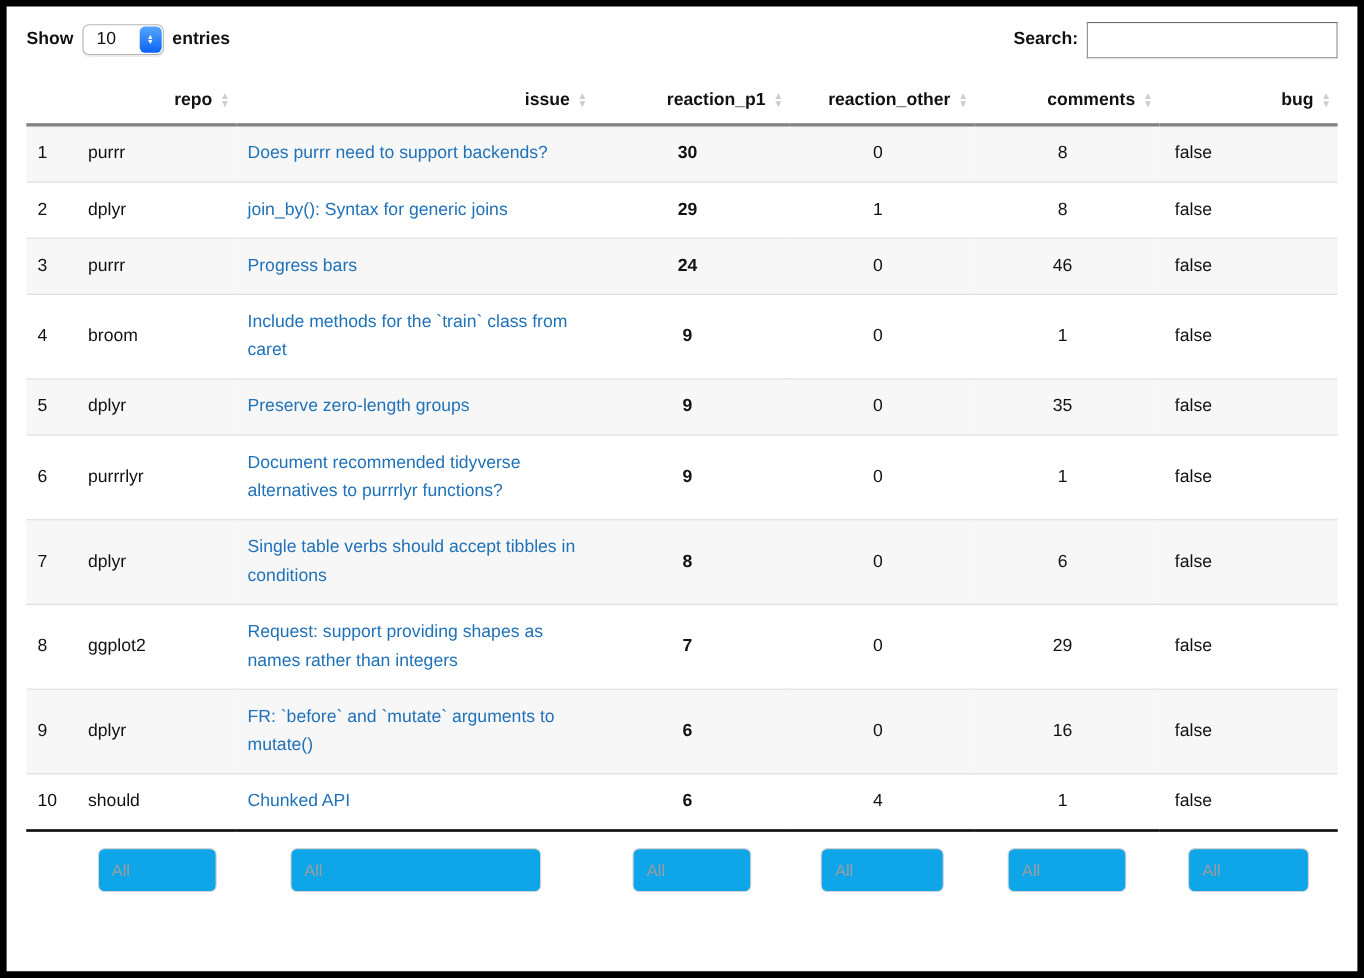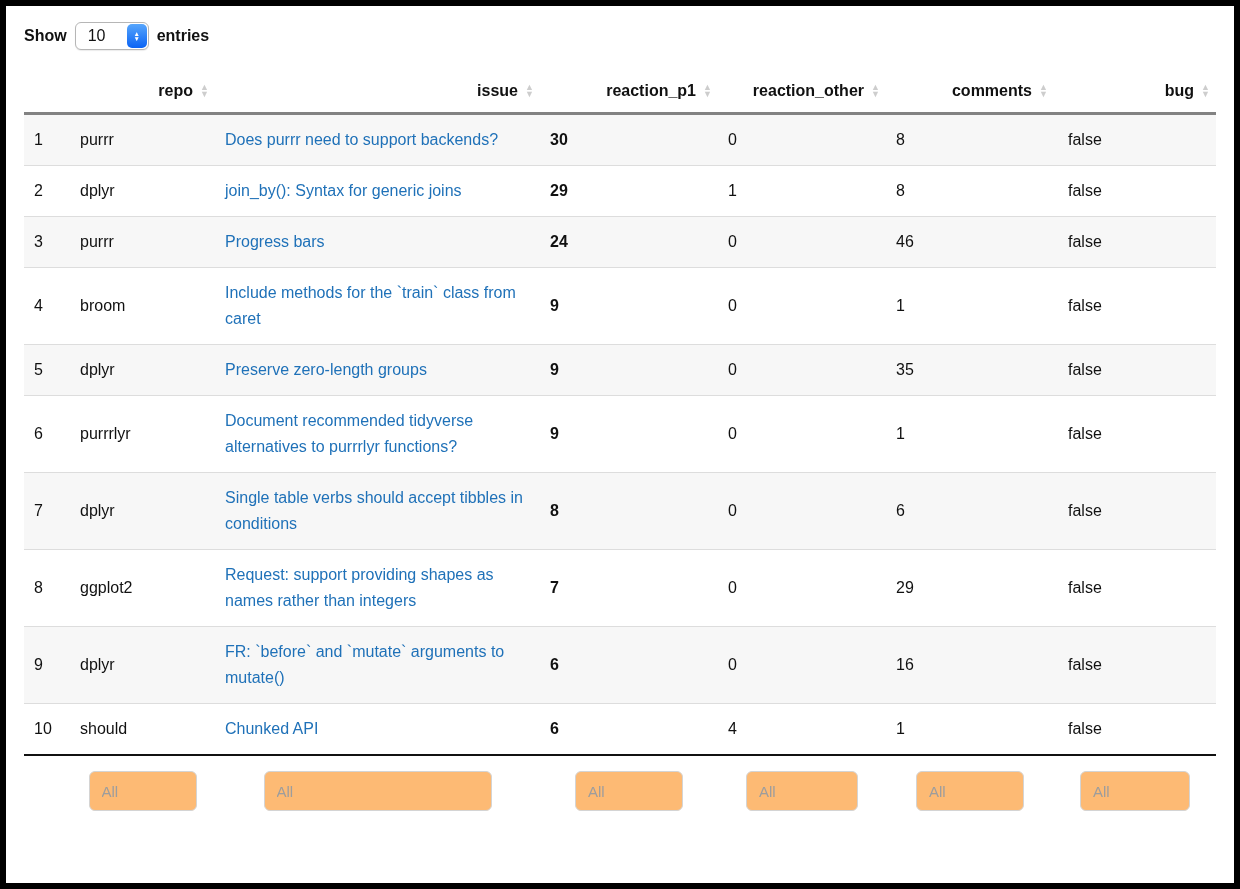--- a/index.html
+++ b/index.html
@@ -64,29 +64,29 @@
     color: var(--sort-icon); font-size: 9px; line-height: 7px;
   }
   tbody td {
     padding: 12px 10px; vertical-align: middle; line-height: 26px;
     border-top: 1px solid var(--row-border);
   }
   tbody tr:first-child td { border-top: none; }
   tbody tr:nth-child(odd) { background: var(--stripe); }
   tbody tr:last-child td { border-bottom: 2px solid var(--table-end-border); }
   td.cell-index { padding-left: 10px; }
-  td.num { text-align: left; padding-right: 18px; }
+  td.num { text-align: center; padding-right: 18px; }
   td.cell-reaction_p1 { font-weight: bold; }
   td.cell-bug { padding-left: 14px; }
   a.issue-link { color: var(--link-color); text-decoration: none; cursor: pointer; }
 
   tfoot td { padding: 15px 6px 6px 6px; text-align: center; }
   .filter-input {
     height: 40px; border: 1px solid #d4d4d4; border-radius: 6px;
-    padding: 0 12px; font-size: 15px; color: #444; background: #fdba74;
+    padding: 0 12px; font-size: 15px; color: #444; background: #0ea5e9;
     font-family: "Liberation Sans", "DejaVu Sans", sans-serif; outline: none;
     text-align: left;
   }
   .filter-input::placeholder { color: #9d9d9d; opacity: 1; }
   .fw-repo { width: 108px; }
   .fw-issue { width: 228px; }
   .fw-reaction_p1 { width: 108px; }
   .fw-reaction_other { width: 112px; }
   .fw-comments { width: 108px; }
   .fw-bug { width: 110px; }
@@ -100,20 +100,24 @@
     <div class="length-wrap">
       <span>Show</span>
       <span class="select-widget">
         <span>10</span>
         <span class="select-stepper">
           <span>▲</span>
             <span>▼</span>
         </span>
       </span>
       <span>entries</span>
+    </div>
+    <div class="search-wrap">
+      <span>Search:</span>
+      <input class="search-input" type="text" value="" style="">
     </div>
   </div>
 
   <table>
     <colgroup id="colgroup">
         <col class="col-index">
         <col class="col-repo">
         <col class="col-issue">
         <col class="col-reaction_p1">
         <col class="col-reaction_other">

